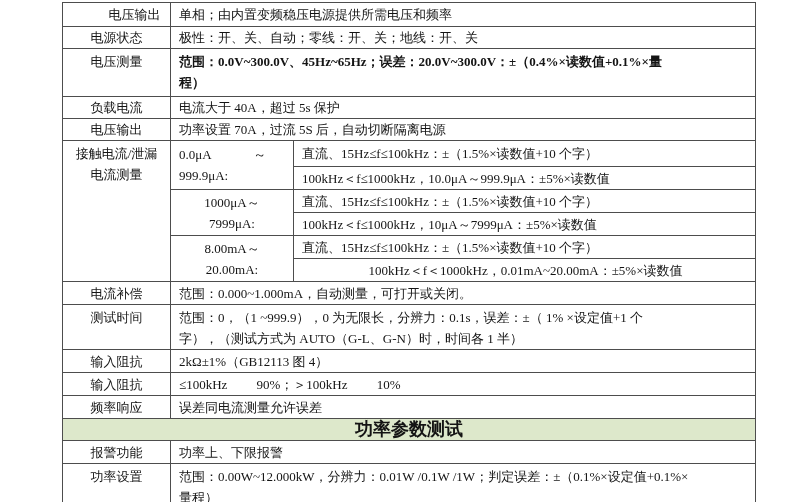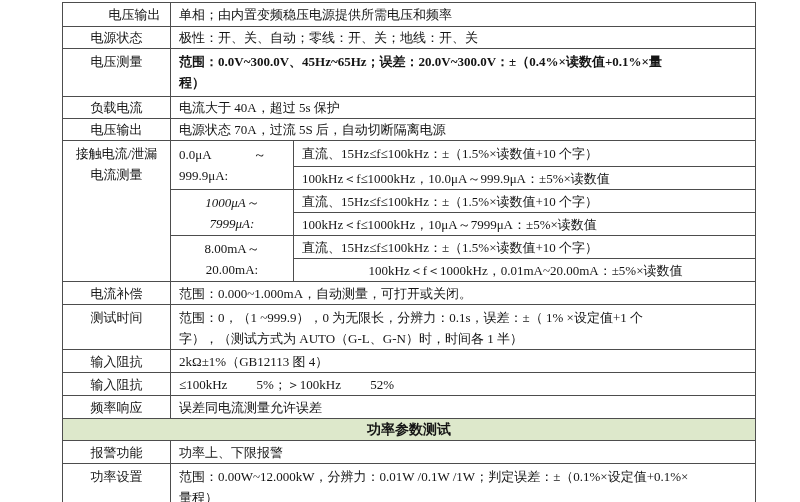--- a/index.html
+++ b/index.html
@@ -17,21 +17,21 @@
     font-size:13px;line-height:21px;
     overflow:hidden;padding:0;
   }
   td.lab{text-align:center;vertical-align:middle;}
   td.labtop{text-align:center;vertical-align:top;padding-top:2px;}
   td.con{padding:0 6px 0 8px;white-space:pre-wrap;vertical-align:middle;word-break:break-all;}
   td.contop{vertical-align:top;padding-top:2px;}
   td.rng{white-space:pre-wrap;text-align:center;vertical-align:middle;}
   td.rngl{text-align:left;padding-left:8px;}
   td.section{
-    text-align:center;font-weight:bold;font-size:14px;
+    text-align:center;font-weight:bold;font-size:18px;
     vertical-align:middle;
   }
   .lab2{display:block;}
 </style>
 </head>
 <body>
 
 <table class="spec">
   <colgroup>
     <col style="width:108px">
@@ -52,37 +52,37 @@
       <td class="labtop" style="border-color: rgb(77, 77, 77);">电压测量</td>
       <td class="con contop" colspan="2" style="border-color: rgb(77, 77, 77); font-weight: bold;">范围：0.0V~300.0V、45Hz~65Hz；误差：20.0V~300.0V：±（0.4%×读数值+0.1%×量
 程）</td>
     </tr>
     <tr style="height:22px">
       <td class="lab" style="border-color: rgb(77, 77, 77);">负载电流</td>
       <td class="con" colspan="2" style="border-color: rgb(77, 77, 77);">电流大于 40A，超过 5s 保护</td>
     </tr>
     <tr style="height:22px">
       <td class="lab" style="border-color: rgb(77, 77, 77);">电压输出</td>
-      <td class="con" colspan="2" style="border-color: rgb(77, 77, 77);">电源状态 70A，过流 5S 后，自动切断隔离电源</td>
+      <td class="con" colspan="2" style="border-color: rgb(77, 77, 77);">功率设置 70A，过流 5S 后，自动切断隔离电源</td>
     </tr>
 
     <tr style="height:26px">
       <td class="labtop" rowspan="6" style="border-color: rgb(77, 77, 77);">
         <span class="lab2">接触电流/泄漏</span>
         <span class="lab2">电流测量</span>
       </td>
       <td class="rng rngl" rowspan="2" style="border-color: rgb(77, 77, 77); margin-left: 16px;">0.0μA             ～
 999.9μA:</td>
       <td class="con" style="border-color: rgb(77, 77, 77);">直流、15Hz≤f≤100kHz：±（1.5%×读数值+10 个字）</td>
     </tr>
     <tr style="height:23px">
       <td class="con" style="border-color: rgb(77, 77, 77);">100kHz＜f≤1000kHz，10.0μA～999.9μA：±5%×读数值</td>
     </tr>
     <tr style="height:23px">
-      <td class="rng" rowspan="2" style="border-color: rgb(77, 77, 77); font-style: italic;">1000μA～
+      <td class="rng" rowspan="2" style="border-color: rgb(77, 77, 77);">1000μA～
 7999μA:</td>
       <td class="con" style="border-color: rgb(77, 77, 77);">直流、15Hz≤f≤100kHz：±（1.5%×读数值+10 个字）</td>
     </tr>
     <tr style="height:23px">
       <td class="con" style="border-color: rgb(77, 77, 77);">100kHz＜f≤1000kHz，10μA～7999μA：±5%×读数值</td>
     </tr>
     <tr style="height:23px">
       <td class="rng" rowspan="2" style="border-color: rgb(77, 77, 77);">8.00mA～
 20.00mA:</td>
       <td class="con" style="border-color: rgb(77, 77, 77);">直流、15Hz≤f≤100kHz：±（1.5%×读数值+10 个字）</td>
@@ -99,21 +99,21 @@
       <td class="labtop" style="border-color: rgb(77, 77, 77);">测试时间</td>
       <td class="con contop" colspan="2" style="border-color: rgb(77, 77, 77);">范围：0，（1 ~999.9），0 为无限长，分辨力：0.1s，误差：±（ 1% ×设定值+1 个
 字），（测试方式为 AUTO（G-L、G-N）时，时间各 1 半）</td>
     </tr>
     <tr style="height:23px">
       <td class="lab" style="border-color: rgb(77, 77, 77);">输入阻抗</td>
       <td class="con" colspan="2" style="border-color: rgb(77, 77, 77);">2kΩ±1%（GB12113 图 4）</td>
     </tr>
     <tr style="height:23px">
       <td class="lab" style="border-color: rgb(77, 77, 77);">输入阻抗</td>
-      <td class="con" colspan="2" style="border-color: rgb(77, 77, 77);">≤100kHz         5%；＞100kHz         52%</td>
+      <td class="con" colspan="2" style="border-color: rgb(77, 77, 77);">≤100kHz         90%；＞100kHz         10%</td>
     </tr>
     <tr style="height:23px">
       <td class="lab" style="border-color: rgb(77, 77, 77);">频率响应</td>
       <td class="con" colspan="2" style="border-color: rgb(77, 77, 77);">误差同电流测量允许误差</td>
     </tr>
 
     <tr style="height:21px">
       <td class="section" colspan="3" id="section-cell" style="background: rgb(221, 232, 203); border-color: rgb(77, 77, 77);">功率参数测试</td>
     </tr>
 

